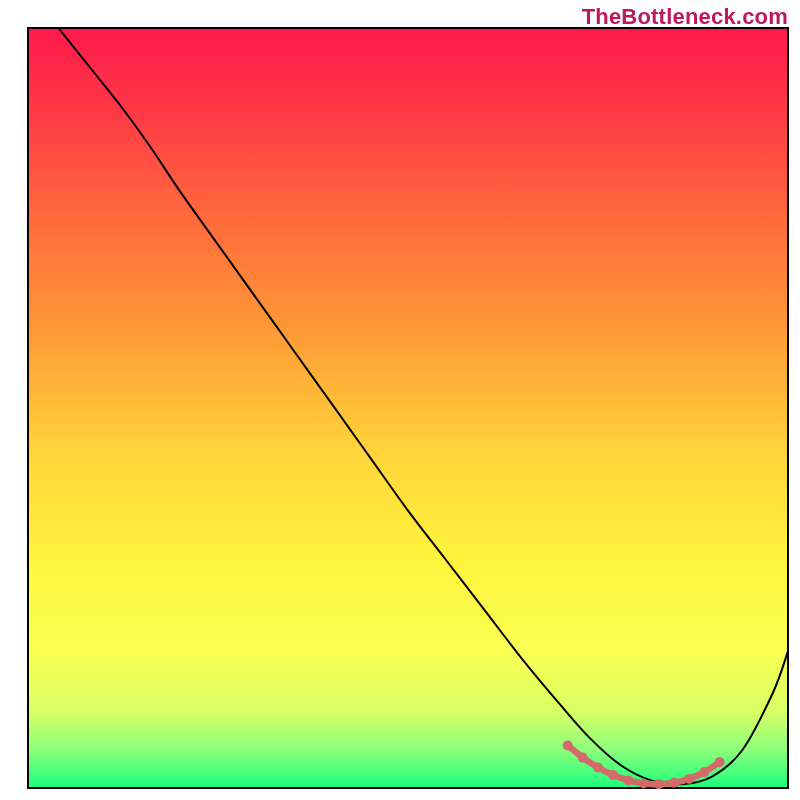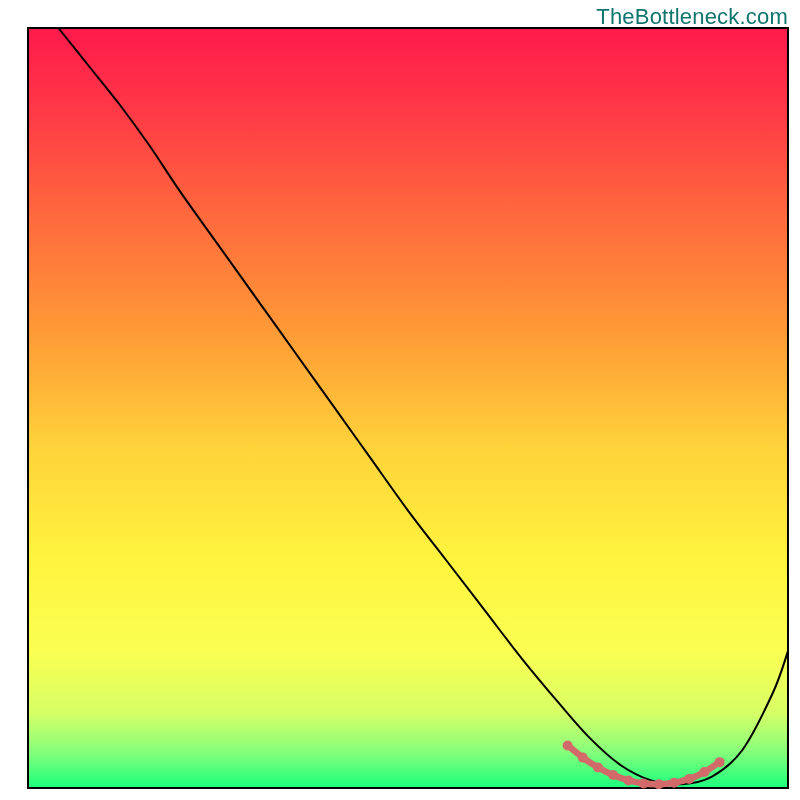--- a/index.html
+++ b/index.html
@@ -14,22 +14,22 @@
   .chart-container {
     position: relative;
     width: 800px;
     height: 800px;
   }
   .watermark {
     position: absolute;
     top: 4px;
     right: 12px;
     font-size: 22px;
-    font-weight: normal;
-    color: #0f766e;
+    font-weight: bold;
+    color: #be185d;
     letter-spacing: 0.2px;
     user-select: none;
   }
   svg {
     display: block;
   }
 </style>
 </head>
 <body>
 

